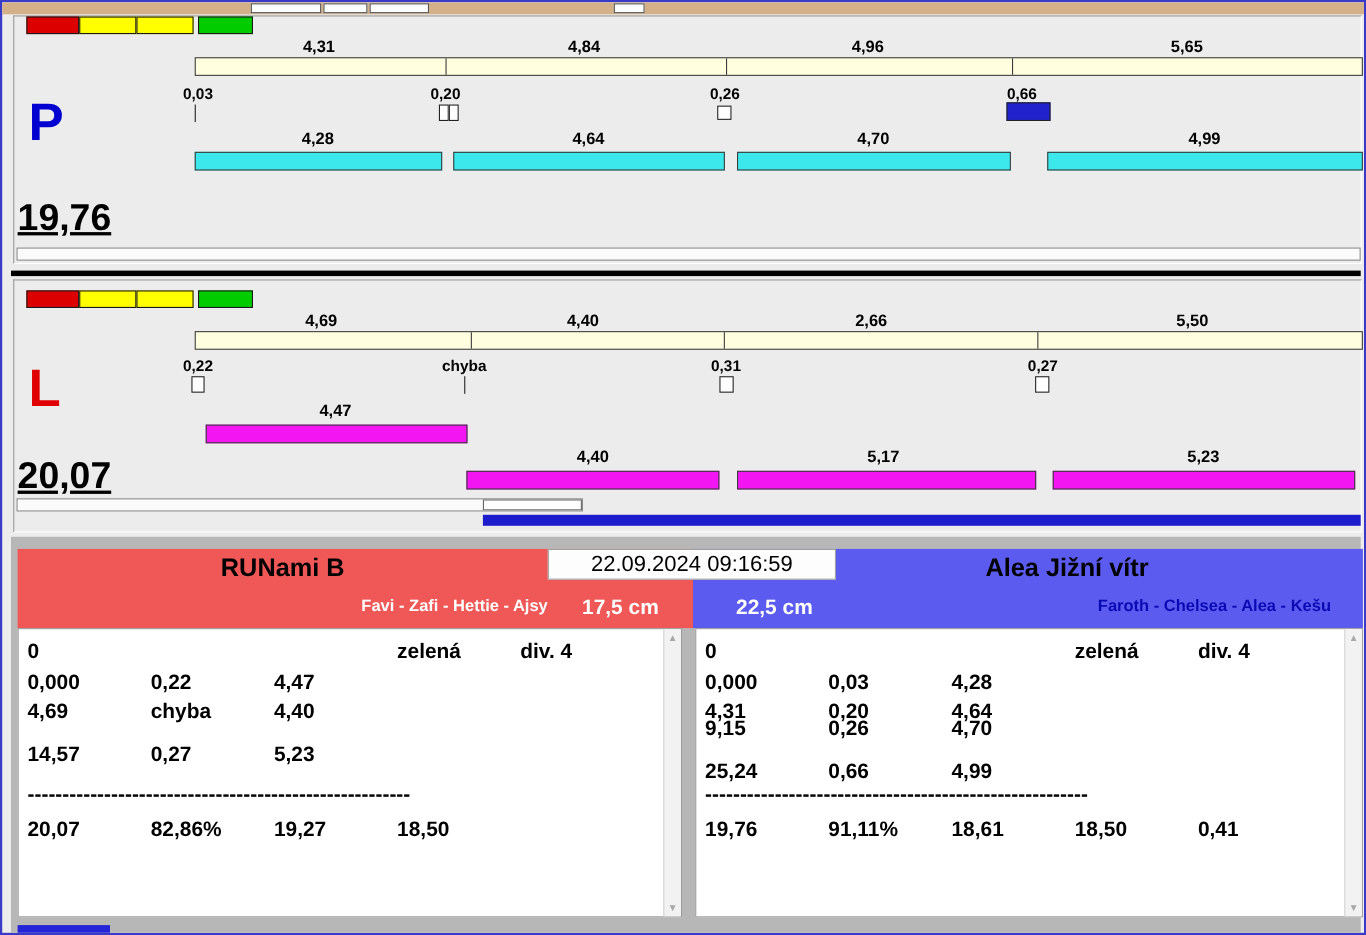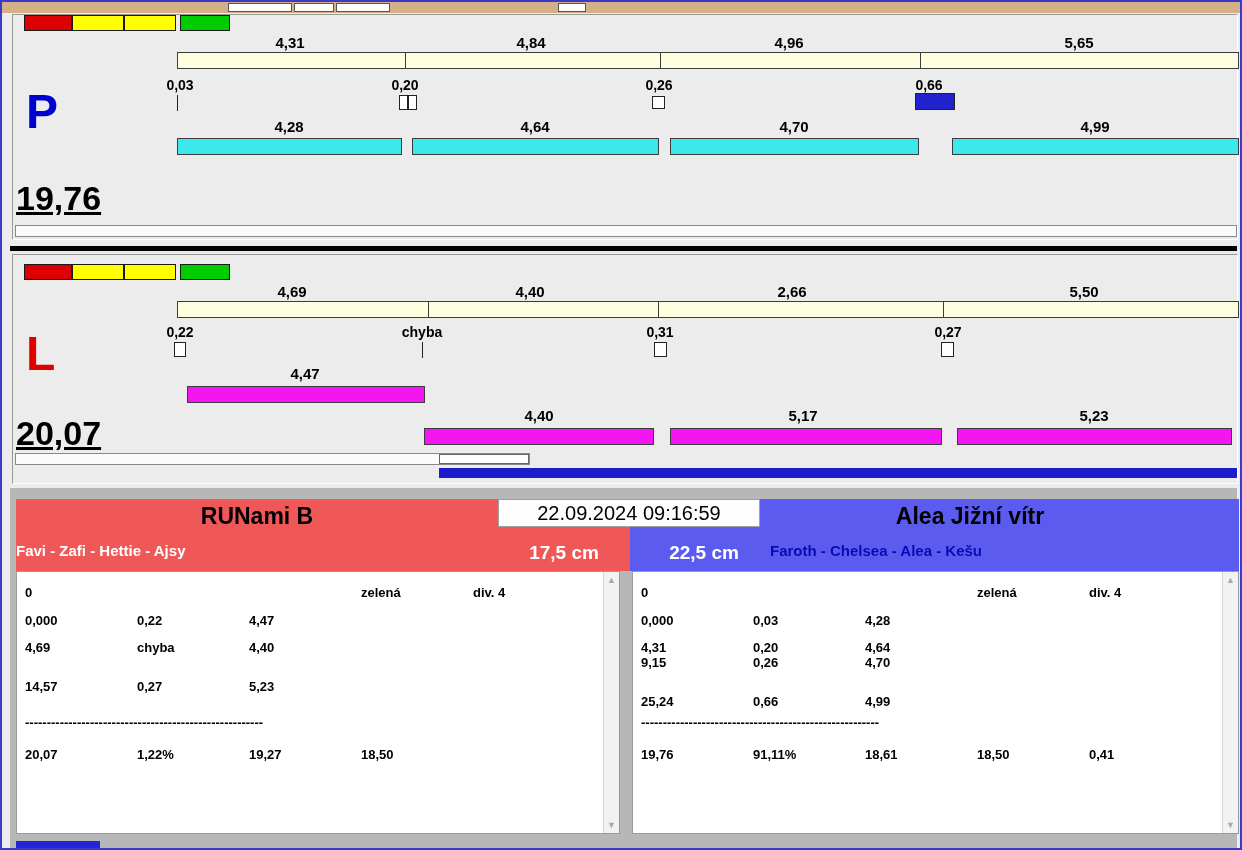--- a/index.html
+++ b/index.html
@@ -39,29 +39,29 @@
                  color:#000; text-decoration:underline; }
 
   .thinbar { position:absolute; height:12px; background:#fbfbfb; border:1px solid #8a8a8a; }
 
   #divider { position:absolute; left:8px; top:244px; width:1227px; height:5px; background:#000; }
 
   
   #bottom-bg { position:absolute; left:8px; top:486px; width:1227px; height:362px; background:#b7b7b7; }
   .team-header { position:absolute; top:497px; height:72px; }
   .team-name { position:absolute; font-weight:bold; font-size:23px; color:#000; text-align:center; }
-  .team-dogs { position:absolute; font-weight:bold; font-size:15px; text-align:left; }
+  .team-dogs { position:absolute; font-weight:bold; font-size:15px; text-align:right; }
   .team-height { position:absolute; font-weight:bold; font-size:19px; color:#fff; text-align:center; }
 
   #timestamp-box { position:absolute; left:496px; top:497px; width:262px; height:28px;
     background:#fdfdfd; border:1px solid #a0a0a0; font-size:20px; color:#000;
     text-align:center; line-height:26px; }
 
   .panel { position:absolute; top:569px; height:263px; background:#fff; border:1px solid #9a9a9a; }
-  .prow { position:absolute; left:8px; white-space:nowrap; font-weight:bold; font-size:13px; color:#000; line-height:22px; }
+  .prow { position:absolute; left:8px; white-space:nowrap; font-weight:bold; font-size:19px; color:#000; line-height:22px; }
   .cell { display:inline-block; width:112px; }
 
   .scrollbar { position:absolute; top:0; right:0; width:16px; height:100%; background:#f2f2f2; border-left:1px solid #d5d5d5; }
   .scroll-btn { position:absolute; left:0; width:15px; height:16px; color:#a8a8a8; font-size:9px; text-align:center; line-height:16px; }
 
   #bottom-blue-box { position:absolute; left:14px; top:839px; width:84px; height:9px; background:#2424d8; }
 </style>
 </head>
 <body>
 
@@ -190,21 +190,21 @@
       <span class="cell">0,000</span><span class="cell">0,22</span><span class="cell">4,47</span>
     </div>
     <div class="prow" style="top:65px;">
       <span class="cell">4,69</span><span class="cell">chyba</span><span class="cell">4,40</span>
     </div>
     <div class="prow" style="top:104px;">
       <span class="cell">14,57</span><span class="cell">0,27</span><span class="cell">5,23</span>
     </div>
     <div class="prow" style="top:140px;">-------------------------------------------------------</div>
     <div class="prow" style="top:172px;">
-      <span class="cell">20,07</span><span class="cell">1,22%</span><span class="cell">19,27</span><span class="cell">18,50</span>
+      <span class="cell">20,07</span><span class="cell">82,86%</span><span class="cell">19,27</span><span class="cell">18,50</span>
     </div>
     <div class="scrollbar">
       <div class="scroll-btn" style="top:0;">▲</div>
       <div class="scroll-btn" style="bottom:0;">▼</div>
     </div>
   </div>
 
   <div class="panel" style="left:630px;width:607px;">
     <div class="prow" style="top:10px;">
       <span class="cell">0</span><span class="cell"></span><span class="cell"></span><span class="cell">zelená</span><span class="cell">div. 4</span>

